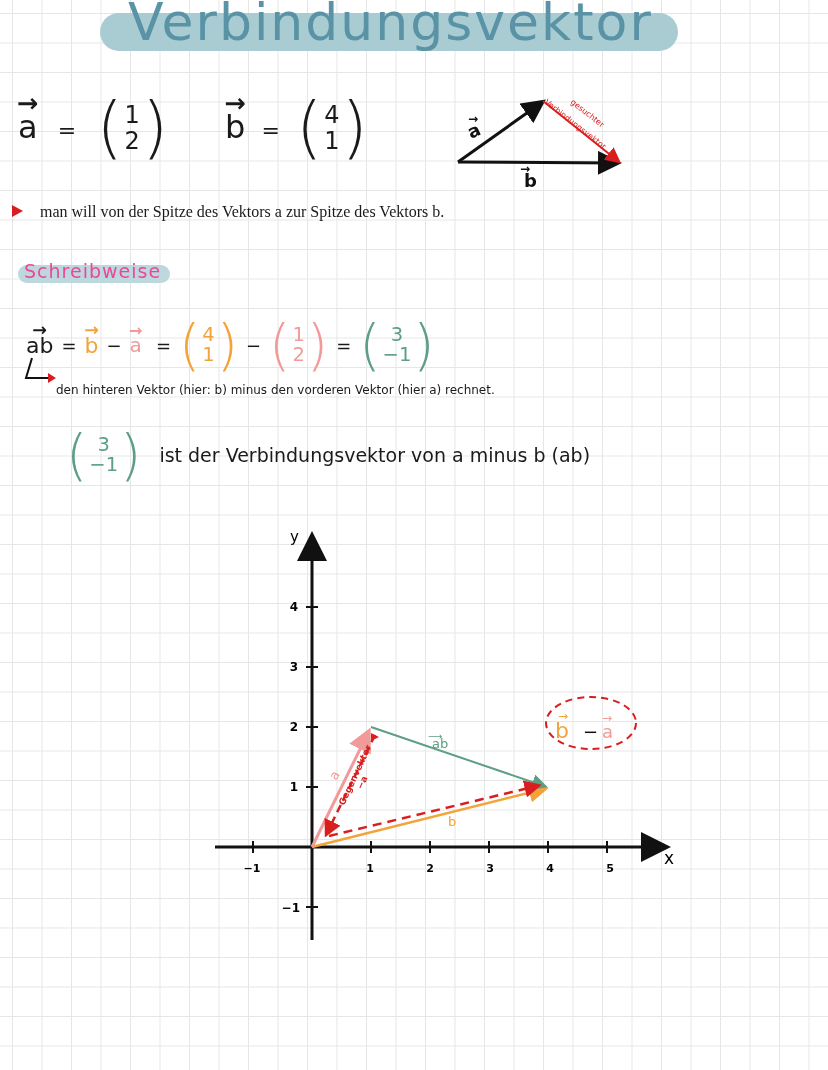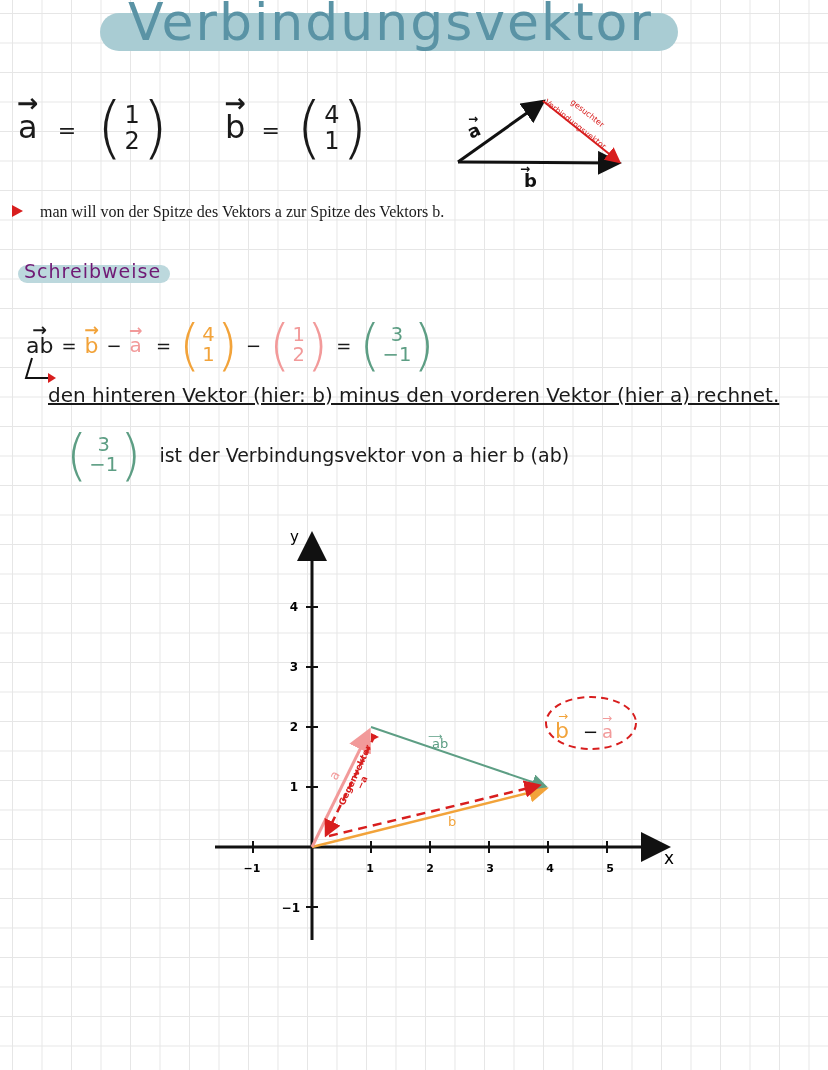--- a/index.html
+++ b/index.html
@@ -36,21 +36,21 @@
   .col .stack { display: inline-flex; flex-direction: column; align-items: center; font-size: 0.75em; line-height: 1.05; padding: 0 2px; }
   .bullet-tri {
     left: 12px; top: 205px; width: 0; height: 0;
     border-top: 6px solid transparent; border-bottom: 6px solid transparent;
     border-left: 11px solid #d81e1e;
   }
   .sub-head-bg {
     left: 18px; top: 265px; width: 152px; height: 18px; background: #bcd8dd; border-radius: 9px;
   }
   .sub-head {
-    left: 24px; top: 260px; font-size: 19px; color: #701a75; letter-spacing: 1px;
+    left: 24px; top: 260px; font-size: 19px; color: #ec4899; letter-spacing: 1px;
   }
   .orange { color: #f2a33a; }
   .pink { color: #f29a9a; }
   .green { color: #5d9e84; }
   svg text { font-family: "DejaVu Sans", sans-serif; }
 </style>
 </head>
 <body>
 
 <div class="abs title-bar"></div>
@@ -141,32 +141,32 @@
     </span>
     <span class="paren">)</span>
   </span>
 </div>
 
 <svg class="abs" style="left:22px; top:356px;" width="40" height="28">
   <path d="M10,2 L4,22 L26,22" fill="none" stroke="#111" stroke-width="2"></path>
   <path d="M26,17 L34,22 L26,27 z" fill="#d81e1e"></path>
 </svg>
 
-<div class="abs hand" style="left:48px; top:383px; font-size:20px;text-decoration:underline;">den hinteren Vektor (hier: b) minus den vorderen Vektor (hier a) rechnet.</div>
+<div class="abs hand" style="left:56px; top:383px; font-size:12px;">den hinteren Vektor (hier: b) minus den vorderen Vektor (hier a) rechnet.</div>
 
 <div class="abs hand" style="left:66px; top:428px; font-size:19px; display:flex; align-items:center; gap:18px;">
   <span class="col green" style="font-size:26px;">
     <span class="paren">(</span>
     <span class="stack">
       <span>3</span>
       <span>−1</span>
     </span>
     <span class="paren">)</span>
   </span>
-  <span>ist der Verbindungsvektor von a hier b (ab)</span>
+  <span>ist der Verbindungsvektor von a minus b (ab)</span>
 </div>
 
 <svg class="abs" style="left:0; top:0;" width="828" height="1070">
   <defs>
     <marker id="g-ah-black" markerWidth="10" markerHeight="10" refX="7" refY="5" orient="auto">
       <path d="M0,0 L10,5 L0,10 z" fill="#111"></path>
     </marker>
     <marker id="g-ah-pink" markerWidth="8" markerHeight="8" refX="6" refY="4" orient="auto">
       <path d="M0,0 L8,4 L0,8 z" fill="#f29a9a"></path>
     </marker>

